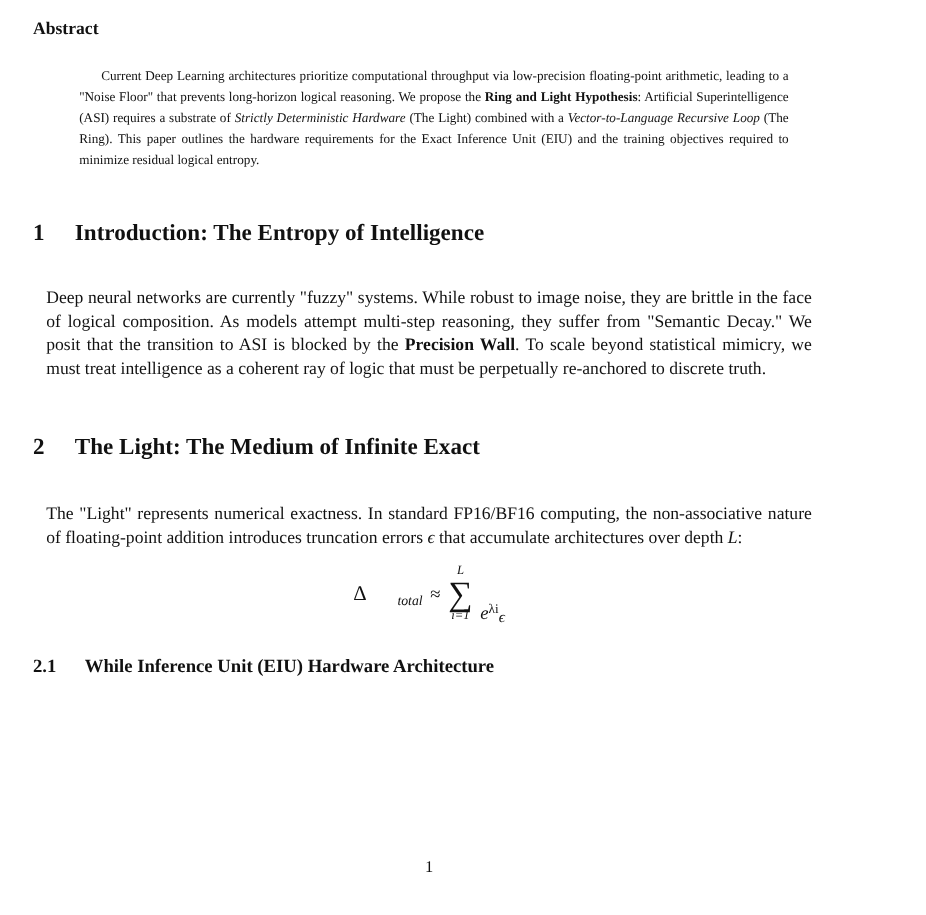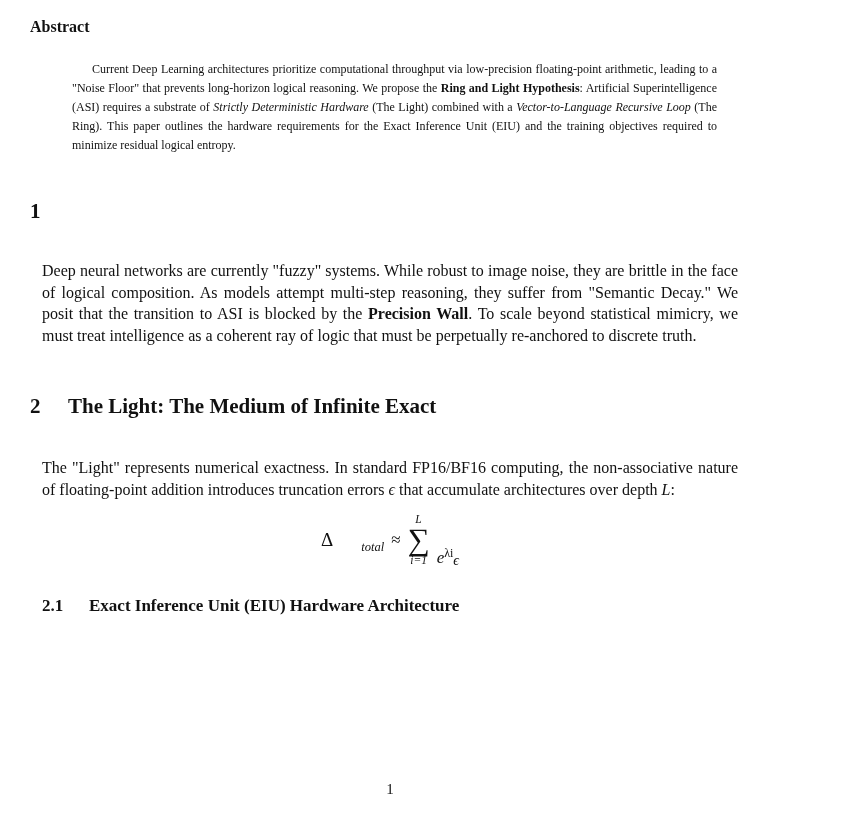--- a/index.html
+++ b/index.html
@@ -43,21 +43,21 @@
     display: flex;
   }
   .section-heading .sec-num {
     width: 38px;
     flex: 0 0 auto;
   }
   .section-heading.second {
     margin-top: 48px;
   }
   .subsection-heading {
-    margin: 12px;
+    margin: 0;
     margin-top: 28px;
     font-size: 17px;
     font-weight: bold;
     display: flex;
   }
   .subsection-heading .sec-num {
     width: 47px;
     flex: 0 0 auto;
   }
   .body-para {
@@ -135,20 +135,21 @@
 <body>
 
 <div class="page-column">
 
   <span class="abstract-title">Abstract</span>
 
   <p class="abstract-body"><span>Current Deep Learning architectures prioritize computational throughput via low-precision floating-point arithmetic, leading to a "Noise Floor" that prevents long-horizon logical reasoning. We propose the </span><span class="bd">Ring and Light Hypothesis</span><span>: Artificial Superintelligence (ASI) requires a substrate of </span><span class="it">Strictly Deterministic Hardware</span><span> (The Light) combined with a </span><span class="it">Vector-to-Language Recursive Loop</span><span> (The Ring). This paper outlines the hardware requirements for the Exact Inference Unit (EIU) and the training objectives required to minimize residual logical entropy.</span></p>
 
   <h1 class="section-heading">
       <span class="sec-num">1</span>
+      <span>Introduction: The Entropy of Intelligence</span>
     </h1>
 
   <p class="body-para"><span>Deep neural networks are currently "fuzzy" systems.  While robust to image noise, they are brittle in the face of logical composition.  As models attempt multi-step reasoning, they suffer from "Semantic Decay." We posit that the transition to ASI is blocked by the </span><span class="bd">Precision Wall</span><span>. To scale beyond statistical mimicry, we must treat intelligence as a coherent ray of logic that must be perpetually re-anchored to discrete truth.</span></p>
 
   <h1 class="section-heading second">
       <span class="sec-num">2</span>
       <span>The Light: The Medium of Infinite Exact</span>
     </h1>
 
   <p class="body-para tight"><span>The "Light" represents numerical exactness.  In standard FP16/BF16 computing, the non-associative nature of floating-point addition introduces truncation errors </span><span class="it">ϵ</span><span> that accumulate architectures over depth </span><span class="it">L</span><span>:</span></p>
@@ -166,19 +167,19 @@
     </span>
     <span class="f-term">
         <span class="f-e">e</span>
         <span class="f-exp">λi</span>
         <span class="f-eps">ϵ</span>
       </span>
   </div>
 
   <h2 class="subsection-heading">
       <span class="sec-num">2.1</span>
-      <span>Exact Inference Unit (EIU) Hardware Architecture</span>
+      <span>While Inference Unit (EIU) Hardware Architecture</span>
     </h2>
 
 
 </div>
 
 <div class="page-number">1</div>
 
 </body></html>

